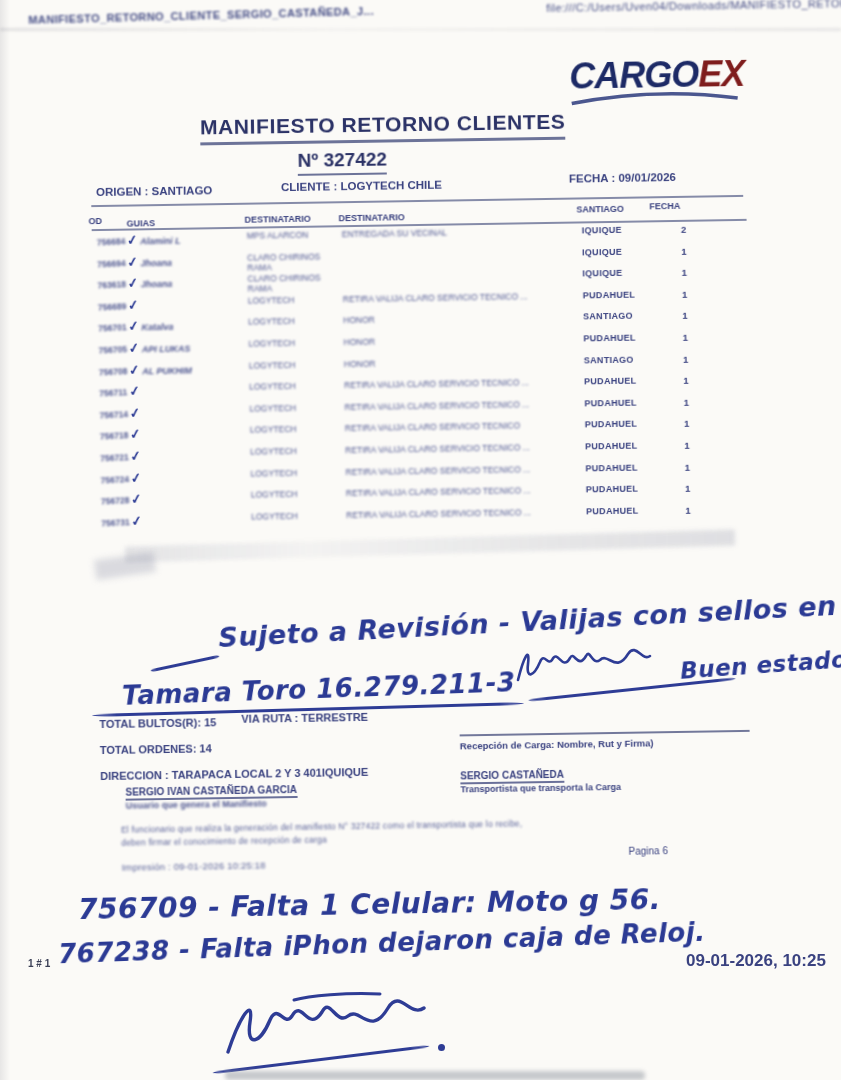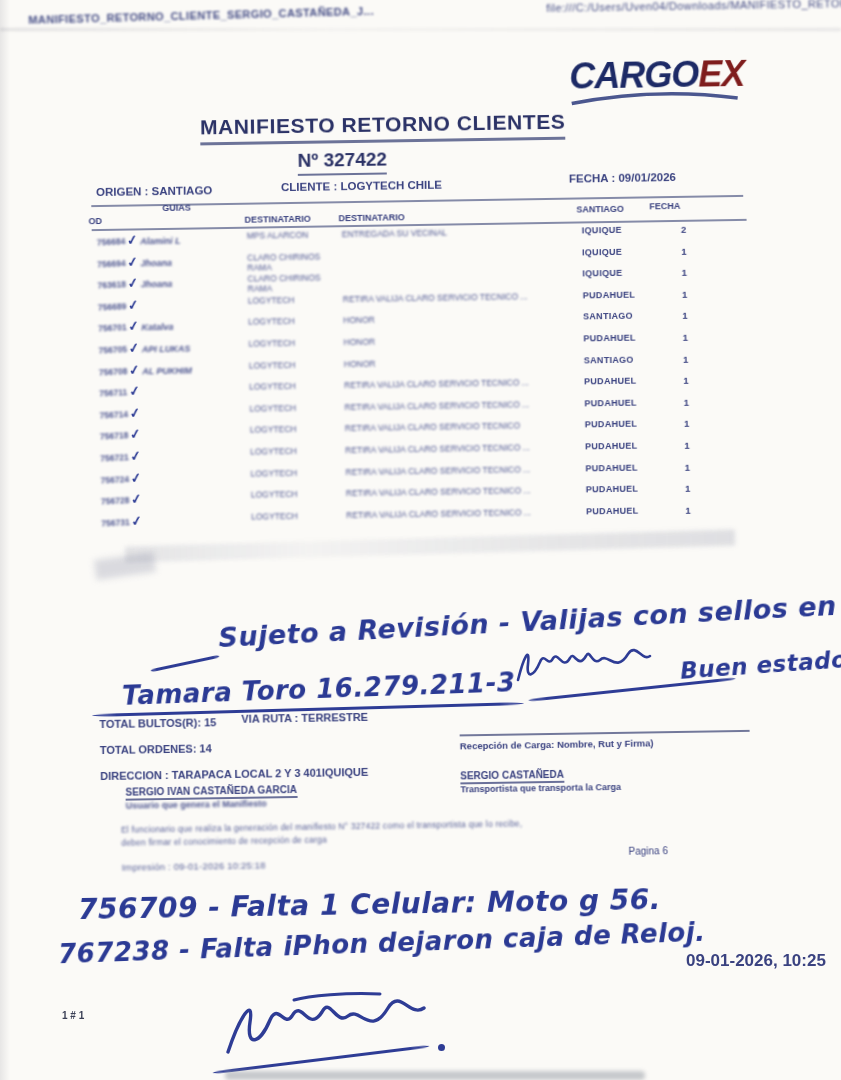--- a/index.html
+++ b/index.html
@@ -91,21 +91,21 @@
     <span class="abs doc-title" style="left:205px;top:112px;">MANIFIESTO RETORNO CLIENTES</span>
     <span class="abs doc-number" style="left:302px;top:148px;">Nº 327422</span>
 
     <span class="abs pr meta" style="left:100px;top:181px;">ORIGEN : SANTIAGO</span>
     <span class="abs pr meta" style="left:285px;top:179px;">CLIENTE : LOGYTECH CHILE</span>
     <span class="abs pr meta" style="left:573px;top:175px;">FECHA : 09/01/2026</span>
 
     <div class="hline" style="left:95px;top:200px;width:652px;"></div>
 
     <span class="abs pr thead-label" style="left:92px;top:211px;">OD</span>
-    <span class="abs pr thead-label" style="left:130px;top:199px;margin-left:36px;">GUIAS</span>
+    <span class="abs pr thead-label" style="left:130px;top:214px;">GUIAS</span>
     <span class="abs pr thead-label" style="left:248px;top:212px;">DESTINATARIO</span>
     <span class="abs pr thead-label" style="left:342px;top:212px;">DESTINATARIO</span>
     <span class="abs pr thead-label" style="left:580px;top:207px;">SANTIAGO</span>
     <span class="abs pr thead-label" style="left:653px;top:205px;">FECHA</span>
     <div class="hline" style="left:95px;top:224px;width:655px;"></div>
 
     <div class="tbody">
         <div class="trow">
           <span class="c c-orden"><span class="ill ordnum">756684</span><span class="chk ink">✓</span><span class="ill scrib">Alamini L</span></span>
           <span class="c c-dest ill">MPS ALARCON</span>
@@ -237,21 +237,21 @@
   <div class="stroke" style="left:92px;top:708px;width:432px;transform:rotate(-1.6deg);"></div>
   <div class="stroke" style="left:528px;top:688px;width:208px;transform:rotate(-6deg);"></div>
 
   <svg class="sig abs" style="left:500px;top:636px;" width="170" height="56">
     <path d="M18,44 C24,20 30,10 28,28 C26,44 34,40 40,26 C44,16 48,30 52,24 C58,12 62,36 70,22 C74,14 78,34 86,20 C90,12 92,30 100,24 C108,16 116,38 128,18 C136,6 142,26 150,20" stroke-width="2.6"></path>
   </svg>
 
   <span class="abs hw ink" style="left:78px;top:888px;font-size:28px;transform:rotate(-1deg);">756709 - Falta 1 Celular: Moto g 56.</span>
   <span class="abs hw ink" style="left:58px;top:928px;font-size:26px;transform:rotate(-2deg);">767238 - Falta iPhon dejaron caja de Reloj.</span>
 
-  <span class="abs" style="left:28px;top:1010px;font-size:10px;color:#3a3f55;filter:blur(.4px);font-weight:bold;margin-left:34px;">1 # 1</span>
+  <span class="abs" style="left:28px;top:958px;font-size:10px;color:#3a3f55;filter:blur(.4px);font-weight:bold;">1 # 1</span>
   <span class="abs pr" style="left:686px;top:951px;font-size:17px;font-weight:bold;">09-01-2026, 10:25</span>
 
   <svg class="sig abs" style="left:198px;top:982px;" width="270" height="92">
     <path d="M30,70 C42,34 56,14 52,40 C48,66 62,62 72,38 C80,20 86,46 94,34 C104,16 110,52 124,30 C132,14 138,44 150,34 C162,24 172,56 190,26 C202,6 212,36 226,26" stroke-width="3.4"></path>
     <path d="M96,18 C110,14 150,10 182,12" stroke-width="3"></path>
   </svg>
   <div class="stroke" style="left:212px;top:1058px;width:218px;transform:rotate(-7deg);"></div>
   <div class="abs" style="left:438px;top:1044px;width:7px;height:7px;background:#2e3c95;border-radius:50%;filter:blur(.4px);"></div>
 
   <div class="edge-bottom"></div>

